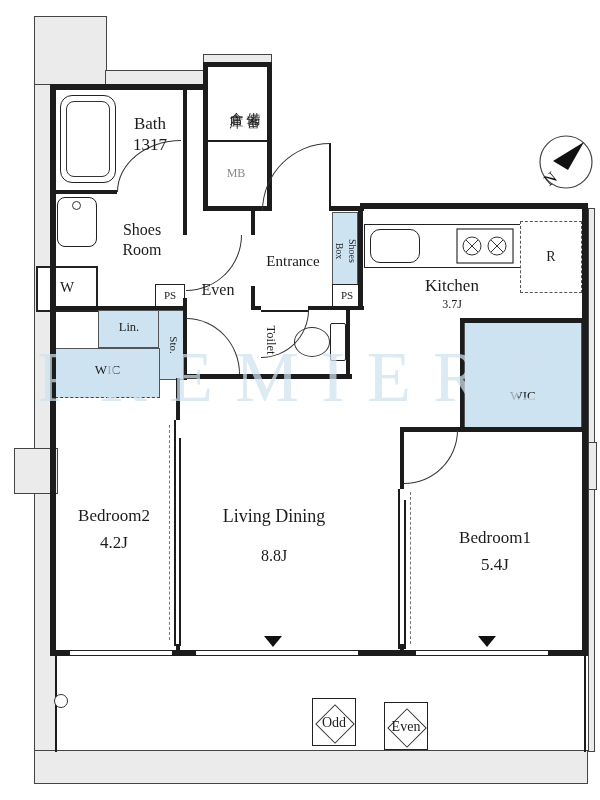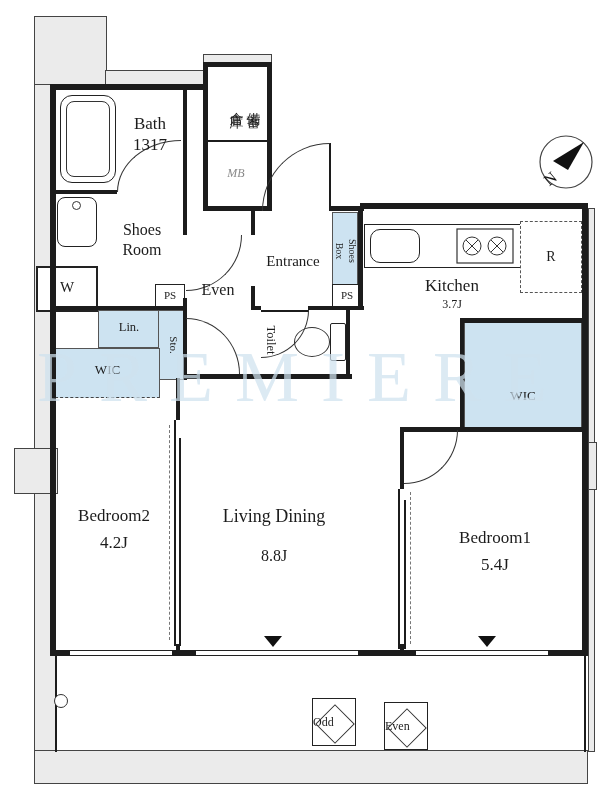--- a/index.html
+++ b/index.html
@@ -13,21 +13,21 @@
   .lbl{position:absolute;text-align:center;line-height:1.22;z-index:20;white-space:nowrap;}
   .arc{position:absolute;box-sizing:border-box;z-index:7;}
   .win{position:absolute;background:#fff;border-top:1.2px solid #222;border-bottom:1.2px solid #222;box-sizing:border-box;height:6px;z-index:8;}
   .tri{position:absolute;width:0;height:0;border-left:9px solid transparent;border-right:9px solid transparent;border-top:11px solid #111;z-index:9;}
   .dash{position:absolute;border-left:1px dashed #777;z-index:4;}
   .rot{transform:rotate(90deg);transform-origin:center center;}
   #watermark{position:absolute;left:18px;top:336px;width:570px;height:96px;z-index:30;
              font-size:72px;letter-spacing:22px;text-align:center;color:#cfe2ef;opacity:.72;
              pointer-events:none;font-family:"Liberation Serif",serif;}
   .diam{position:absolute;left:8px;top:11px;width:26px;height:26px;border:1px solid #333;transform:rotate(45deg);}
-  .mark-lbl{position:absolute;left:0;top:16px;width:100%;font-size:12px;z-index:2;}
+  .mark-lbl{position:absolute;left:0;top:16px;width:100%;text-align:center;font-size:14px;z-index:2;}
 </style>
 </head>
 <body>
 
 <div id="plan">
 
   <div class="gray" style="left:34px;top:16px;width:73px;height:74px;"></div>
   <div class="gray" style="left:34px;top:84px;width:22px;height:668px;"></div>
   <div class="gray" style="left:105px;top:70px;width:100px;height:20px;"></div>
   <div class="gray" style="left:203px;top:54px;width:69px;height:12px;"></div>
@@ -134,21 +134,21 @@
   </svg>
 
   <div class="lbl" style="left:112px;top:114px;width:76px;font-size:17px;">
     <div>Bath</div>
     <div>1317</div>
   </div>
   <div class="lbl" style="left:214px;top:72px;width:48px;height:62px;writing-mode:vertical-rl;font-size:14px;letter-spacing:2px;">
     <span>備蓄</span><br>
     <span>倉庫</span>
   </div>
-  <div class="lbl" style="left:203px;top:166px;width:66px;font-size:12px;color:#8a8a8a;font-style:italic;">MB</div>
+  <div class="lbl" style="left:203px;top:166px;width:66px;font-size:12px;color:#8a8a8a;">MB</div>
   <div class="lbl" style="left:100px;top:220px;width:84px;font-size:16px;">
     <div>Shoes</div>
     <div>Room</div>
   </div>
   <div class="lbl" style="left:36px;top:278px;width:62px;font-size:15px;">W</div>
   <div class="lbl" style="left:155px;top:289px;width:30px;font-size:11px;">PS</div>
   <div class="lbl" style="left:332px;top:289px;width:30px;font-size:11px;">PS</div>
   <div class="lbl" style="left:98px;top:320px;width:62px;font-size:12.5px;">Lin.</div>
   <div class="lbl rot" style="left:140px;top:336px;width:62px;height:18px;font-size:11px;">Sto.</div>
   <div class="lbl" style="left:55px;top:362px;width:105px;font-size:13px;">WIC</div>

